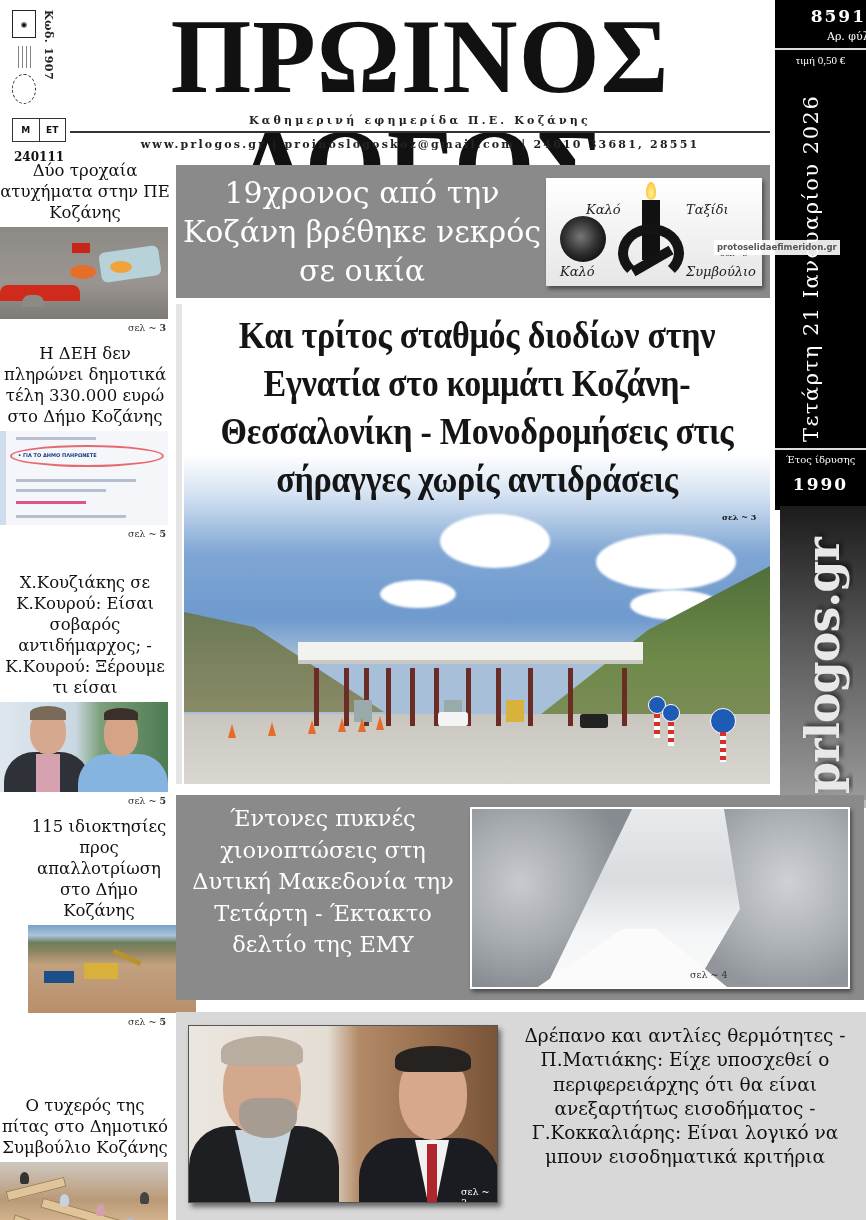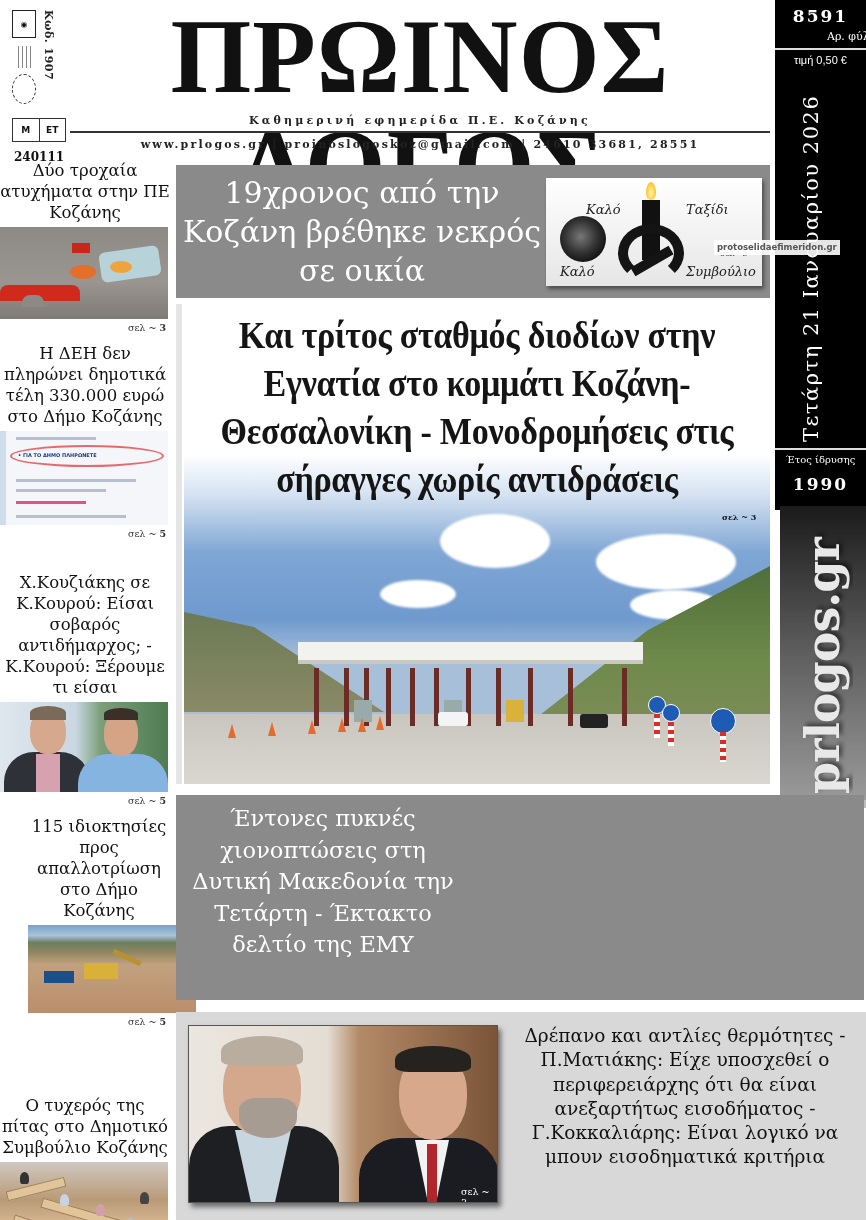--- a/index.html
+++ b/index.html
@@ -20,24 +20,24 @@
   .met-box span:last-child { border-right: none; }
   .met-code { position: absolute; left: 6px; top: 144px; font-family: "DejaVu Serif", serif; font-weight: bold; font-size: 12px; }
 
   .title { left: 70px; top: 2px; width: 700px; height: 108px; font-family: "Liberation Serif", serif; font-weight: bold; font-size: 104px; line-height: 108px; letter-spacing: 1px; text-align: center; color: #111; transform: scaleY(1.02); }
   .subtitle { left: 70px; top: 114px; width: 700px; text-align: center; font-family: "DejaVu Serif", serif; font-weight: bold; font-size: 11px; letter-spacing: 3.2px; color: #222; }
   .rule { left: 70px; top: 131px; width: 700px; height: 2px; background: #333; }
   .contact { left: 70px; top: 138px; width: 700px; text-align: center; font-family: "DejaVu Serif", serif; font-weight: bold; font-size: 11px; letter-spacing: 2.2px; color: #222; }
 
   
   .right-col { left: 775px; top: 0; width: 91px; height: 510px; background: #000; color: #fff; }
-  .issue-num { position: absolute; left: 0; top: 6px; width: 91px; text-align: center; font-family: "DejaVu Serif", serif; font-weight: bold; font-size: 17px; letter-spacing: 2px; }
+  .issue-num { position: absolute; left: 0; top: 6px; width: 91px; text-align: right; font-family: "DejaVu Serif", serif; font-weight: bold; font-size: 17px; letter-spacing: 2px; }
   .issue-label { position: absolute; left: 0; top: 30px; width: 115px; text-align: right; font-family: "DejaVu Serif", serif; font-size: 11px; }
   .right-rule { position: absolute; left: 0; top: 48px; width: 91px; height: 2px; background: #ddd; }
-  .price { position: absolute; left: 0; top: 54px; width: 91px; text-align: center; font-family: Liberation Sans, sans-serif; font-size: 11px; }
+  .price { position: absolute; left: 0; top: 54px; width: 91px; text-align: center; font-family: Liberation Serif, serif; font-size: 11px; }
   .date-vert { position: absolute; left: 24px; top: 72px; height: 370px; writing-mode: vertical-rl; transform: rotate(180deg); font-family: "DejaVu Serif", serif; font-size: 21px; letter-spacing: 1.5px; white-space: nowrap; text-align: left; }
   .year-box { position: absolute; left: 0; top: 448px; width: 91px; height: 56px; border-top: 2px solid #ddd; }
   .year-label { position: absolute; left: 0; top: 4px; width: 91px; text-align: center; font-family: "DejaVu Serif", serif; font-size: 10px; }
   .year-val { position: absolute; left: 0; top: 24px; width: 91px; text-align: center; font-family: "DejaVu Serif", serif; font-weight: bold; font-size: 17px; letter-spacing: 2px; }
 
   .prlogos-band { left: 780px; top: 506px; width: 86px; height: 294px; background: linear-gradient(180deg, #1b1b1b 0%, #5e5e5e 50%, #9a9a9a 100%); overflow: hidden; }
   .prlogos-text { position: absolute; left: 18px; top: 6px; height: 282px; writing-mode: vertical-rl; transform: rotate(180deg); font-family: "DejaVu Serif", serif; font-weight: bold; font-size: 46px; line-height: 50px; color: #e8e8e8; text-shadow: 3px 3px 4px rgba(0,0,0,.5); letter-spacing: -1px; white-space: nowrap; text-align: left; }
   .prlogos-bottom { left: 780px; top: 800px; width: 86px; height: 8px; background: #bdbdbd; }
 
   
@@ -295,20 +295,26 @@
   <div class="sign-post" style="left:492px;top:418px;"></div>
   <div class="sign" style="left:534px;top:404px;width:26px;height:26px;"></div>
   <div class="sign-post" style="left:544px;top:428px;height:30px;"></div>
 
   <div class="lead-head">Και τρίτος σταθμός διοδίων στην Εγνατία στο κομμάτι Κοζάνη-Θεσσαλονίκη - Μονοδρομήσεις στις σήραγγες χωρίς αντιδράσεις</div>
   <div class="lead-sel">σελ ~ 3</div>
 </div>
 
 <div class="abs box-snow">
   <div class="box-snow-text">Έντονες πυκνές χιονοπτώσεις στη Δυτική Μακεδονία την Τετάρτη - Έκτακτο δελτίο της ΕΜΥ</div>
+  <div class="snow-img">
+    <div class="snow-trees-l"></div>
+    <div class="snow-trees-r"></div>
+    <div class="snow-road"></div>
+    <div class="snow-sel">σελ ~ 4</div>
+  </div>
 </div>
 
 <div class="abs box-bottom">
   <div class="pols-img">
     <div class="pol1-body"></div>
       <div class="pol1-shirt"></div>
       <div class="pol1-head"></div>
       <div class="pol1-hair"></div>
       <div class="pol1-beard"></div>
     <div class="pol2-body"></div>

